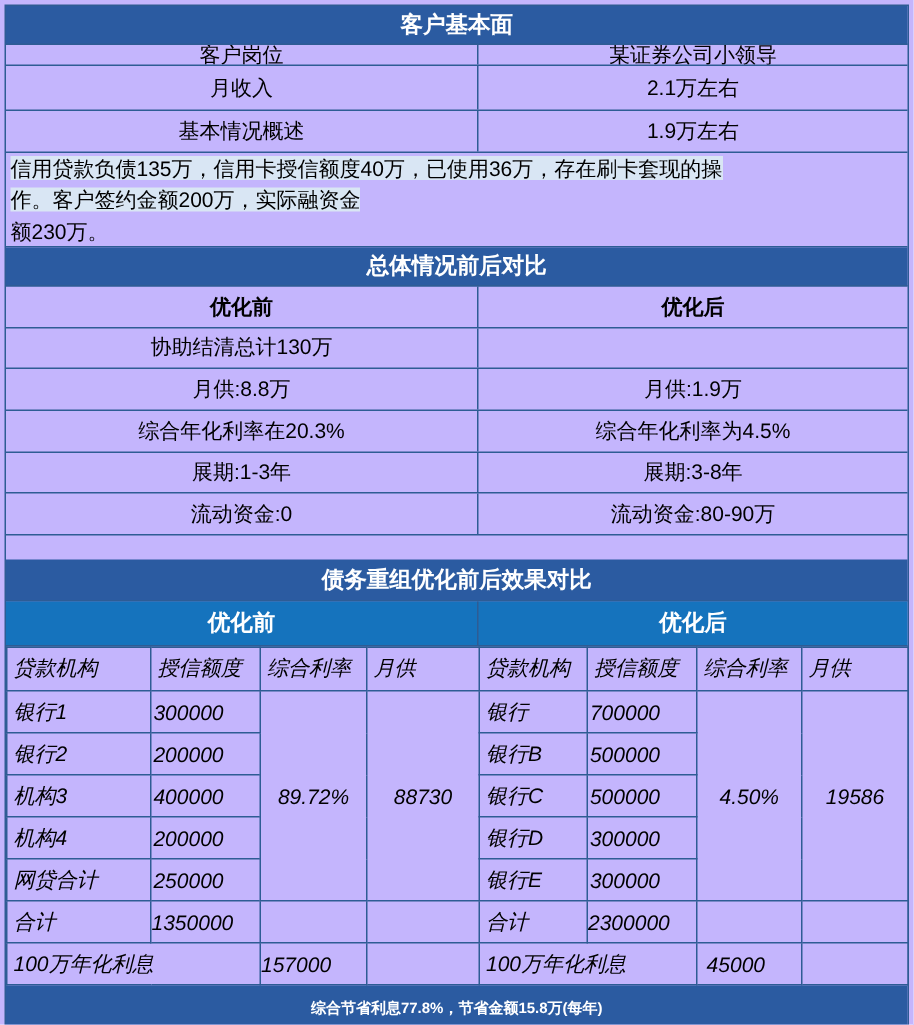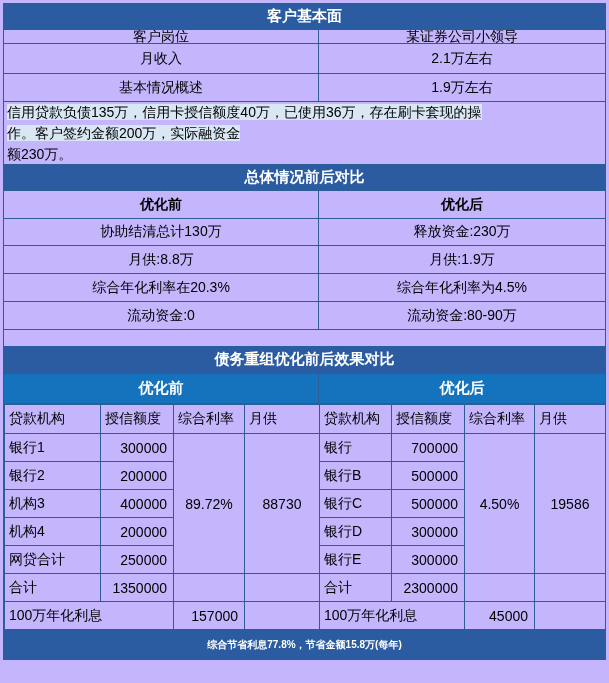--- a/index.html
+++ b/index.html
@@ -39,25 +39,25 @@
   .accent {
     background:var(--accent-bar,#1573bd); color:#fff; font-weight:bold; font-size:15px;
     display:flex; height:30px; border-bottom:1px solid var(--border,#2e5c94);
   }
   .accent .half { display:flex; align-items:center; justify-content:center; }
   .accent .half.l { flex:0 0 315px; border-right:1px solid var(--border,#2e5c94); }
   .accent .half.r { flex:1 1 auto; }
   table.cmp { border-collapse:collapse; table-layout:fixed; width:601px; }
   table.cmp td {
     border:1px solid var(--border,#2e5c94);
-    height:28px; overflow:hidden; white-space:nowrap; font-size:14px;
+    height:28px; overflow:hidden; white-space:nowrap; font-size:14px;font-style:italic;
   }
   table.cmp tr.hdr td { height:29px; }
   td.name, td.hcell { text-align:left; padding-left:4px; }
-  td.num { text-align:right; padding-right:6px; }
+  td.num { text-align:right; padding-right:24px; }
   td.mrg { text-align:center; vertical-align:middle; }
   td.mid { border-left-width:2px; }
   .footer {
     background:var(--header-bar,#2b5ba1); color:#fff; font-weight:bold; font-size:10px;
     height:29px; display:flex; align-items:center; justify-content:center;
   }
 </style>
 </head>
 <body>
 
@@ -89,29 +89,32 @@
 
     <div class="bar">
       <span>总体情况前后对比</span>
     </div>
     <div class="row2 h28 bold">
       <div class="c l">优化前</div>
       <div class="c r">优化后</div>
     </div>
     <div class="row2 h27">
       <div class="c l">协助结清总计130万</div>
-      <div class="c r">释放资金:230万</div>
     </div>
     <div class="row2 h28">
       <div class="c l">月供:8.8万</div>
       <div class="c r">月供:1.9万</div>
     </div>
     <div class="row2 h28">
       <div class="c l">综合年化利率在20.3%</div>
       <div class="c r">综合年化利率为4.5%</div>
+    </div>
+    <div class="row2 h27">
+      <div class="c l">展期:1-3年</div>
+      <div class="c r">展期:3-8年</div>
     </div>
     <div class="row2 h28">
       <div class="c l">流动资金:0</div>
       <div class="c r">流动资金:80-90万</div>
     </div>
 
     <div class="bar tall">
       <span>债务重组优化前后效果对比</span>
     </div>
     <div class="accent">

